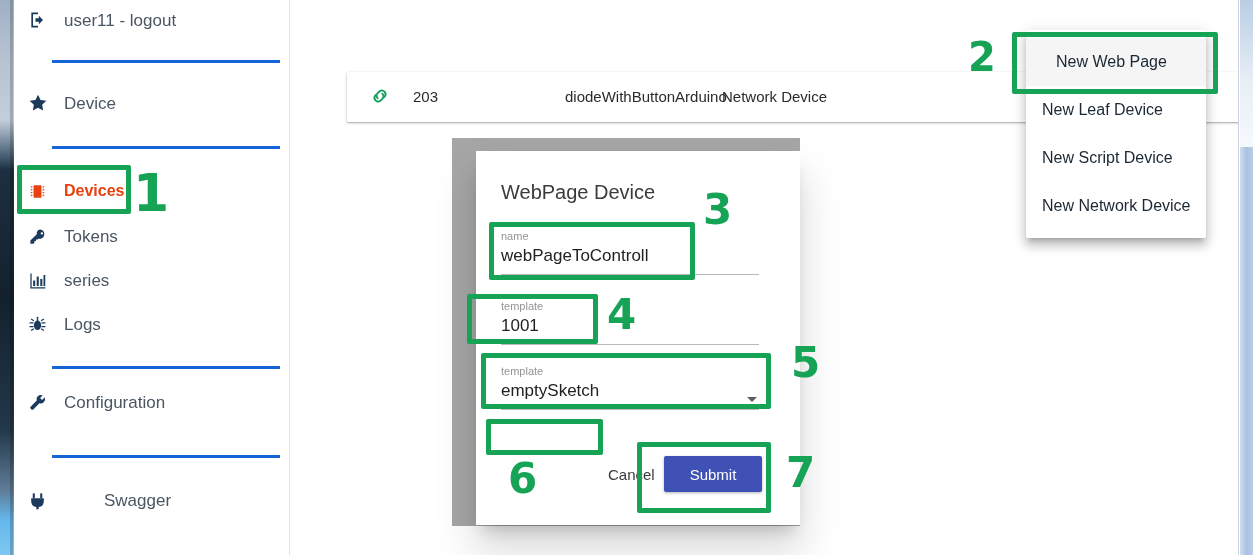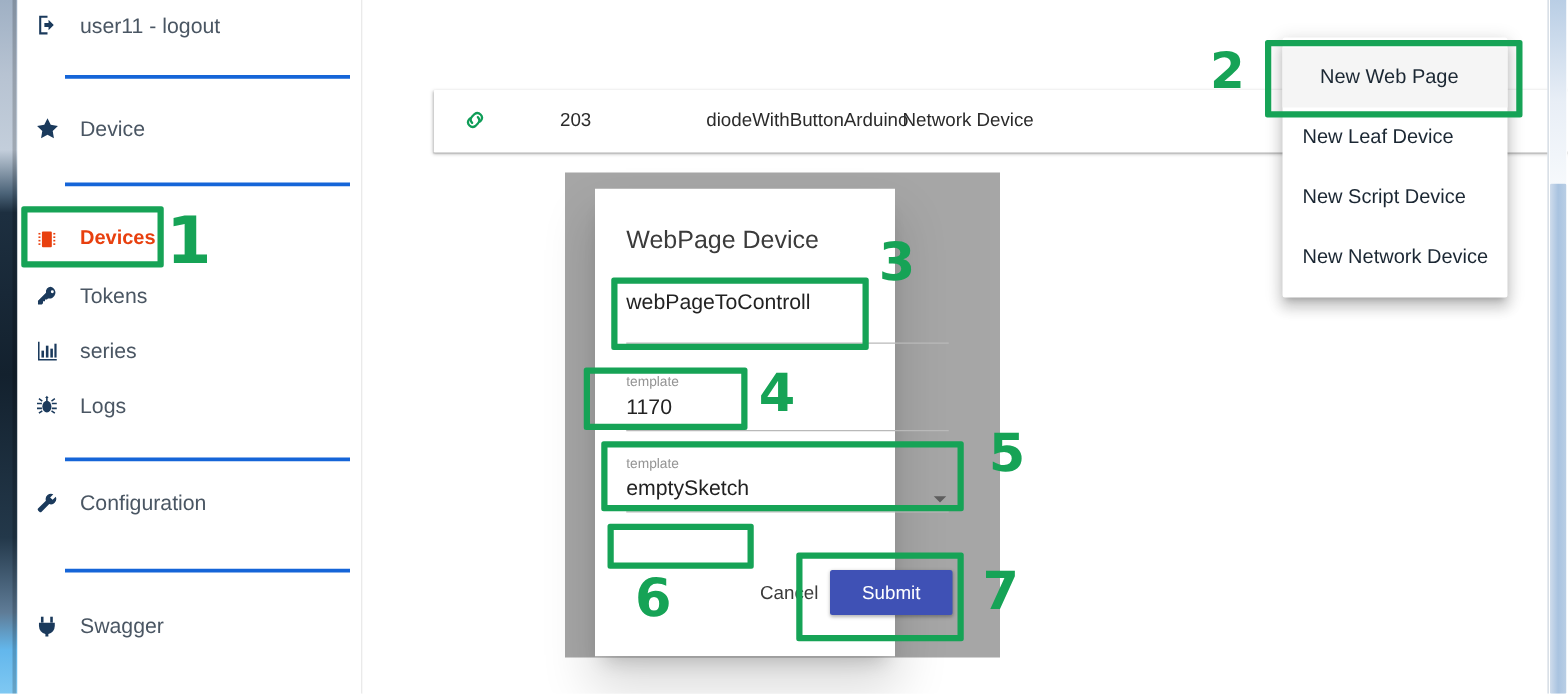--- a/index.html
+++ b/index.html
@@ -84,21 +84,21 @@
   .device-row {
     position: relative;
     width: 100%; height: 100%;
     font-size: 15px;
     color: #2b2b2b;
   }
   .cell-link-icon {
     position: absolute; left: 22px; top: 13px;
     width: 24px; height: 24px; color: #0f9d58;
   }
-  .cell-id { position: absolute; left: 66px; top: 16px; font-size: 15px; margin-left: 35px; }
+  .cell-id { position: absolute; left: 66px; top: 16px; font-size: 15px; }
   .cell-name { position: absolute; left: 218px; top: 16px; font-size: 15px; }
   .cell-type { position: absolute; left: 375px; top: 16px; font-size: 15px; }
 
   
   .menu {
     position: absolute;
     left: 736px; top: 30px;
     width: 180px;
     background: #ffffff;
     box-shadow: 0 5px 5px -3px rgba(0,0,0,.2), 0 8px 10px 1px rgba(0,0,0,.14), 0 3px 14px 2px rgba(0,0,0,.12);
@@ -118,21 +118,21 @@
   
   .modal-backdrop {
     position: absolute;
     left: 162px; top: 138px;
     width: 348px; height: 388px;
     background: #a6a6a6;
   }
   .modal-card {
     position: absolute;
     left: 186px; top: 151px;
-    width: 240px; height: 374px;
+    width: 324px; height: 374px;
     background: #ffffff;
     box-shadow: 0 11px 15px -7px rgba(0,0,0,.2), 0 24px 38px 3px rgba(0,0,0,.14);
   }
   .modal-title {
     position: absolute; left: 25px; top: 30px;
     font-size: 20px; color: #3b3b3b;
   }
 
   .field { position: absolute; left: 25px; width: 258px; }
   .field-label { font-size: 11px; color: #949494; line-height: 14px; }
@@ -292,21 +292,21 @@
       <span class="nav-icon">
         <svg width="19" height="19" viewBox="0 0 24 24" fill="#1b3a5c">
           <path d="M21 5.5l-3.2 3.2-2.5-2.5L18.5 3A5.5 5.5 0 0 0 11 9.6L3.3 17.3a1.6 1.6 0 0 0 0 2.3l1.1 1.1a1.6 1.6 0 0 0 2.3 0L14.4 13A5.5 5.5 0 0 0 21 5.5z"></path>
         </svg>
       </span>
       <span class="nav-label">Configuration</span>
     </div>
 
     <div class="divider" style="top:455px;"></div>
 
-    <div class="nav-item" style="top:485px;">
+    <div class="nav-item" style="top:485px;gap:40px;">
       <span class="nav-icon">
         <svg width="19" height="19" viewBox="0 0 24 24" fill="#1b3a5c">
           <rect x="6" y="3" width="2.6" height="6"></rect>
             <rect x="15.4" y="3" width="2.6" height="6"></rect>
           <path d="M4 9h16v3.5a8 8 0 0 1-6.5 7.85V23h-3v-2.65A8 8 0 0 1 4 12.5V9z"></path>
         </svg>
       </span>
       <span class="nav-label">Swagger</span>
     </div>
   </div>
@@ -333,27 +333,28 @@
       <div class="menu-item">New Script Device</div>
       <div class="menu-item">New Network Device</div>
     </div>
 
     <div class="modal-backdrop"></div>
     <div class="modal-card">
 
       <div class="modal-title">WebPage Device</div>
 
       <div class="field" style="top:78px; height:46px;">
+        <div class="field-label">name</div>
         <div class="field-value">webPageToControll</div>
         <div class="field-underline"></div>
       </div>
 
       <div class="field" style="top:148px; height:46px;">
         <div class="field-label">template</div>
-        <div class="field-value">1170</div>
+        <div class="field-value">1001</div>
         <div class="field-underline"></div>
       </div>
 
       <div class="field" style="top:213px; height:46px;">
         <div class="field-label">template</div>
         <div class="field-value">emptySketch</div>
         <div class="select-arrow"></div>
         <div class="field-underline"></div>
       </div>
 

